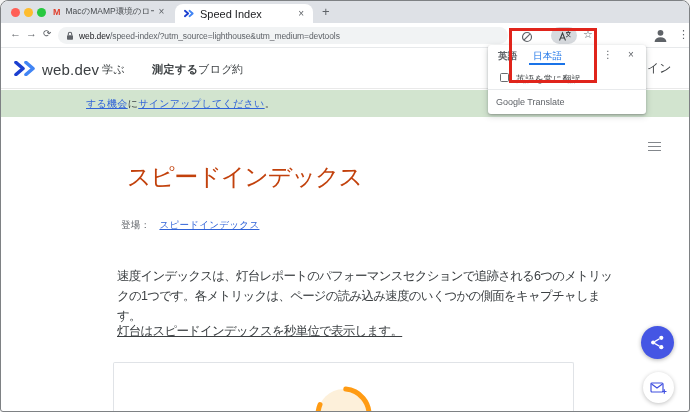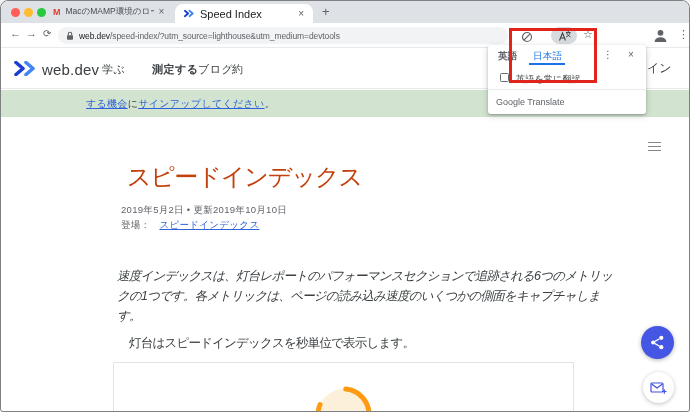--- a/index.html
+++ b/index.html
@@ -177,27 +177,26 @@
       <span>。</span>
   </div>
 
   <div class="toc-btn">
     <div class="toc-line"></div>
     <div class="toc-line"></div>
     <div class="toc-line"></div>
   </div>
 
   <h1 class="article-title" style="margin:0;">スピードインデックス</h1>
-  <div class="meta-date">2019年5月2日 • 更新2019年10月10日</div>
   <div class="meta-appears">
     <span>登場：</span><span class="lnk">スピードインデックス</span>
   </div>
 
-  <p class="para p1" style="margin:0;font-style:italic;">速度インデックスは、灯台レポートのパフォーマンスセクションで追跡される6つのメトリックの1つです。各メトリックは、ページの読み込み速度のいくつかの側面をキャプチャします。</p>
-  <p class="para p2" style="margin:12px;">灯台はスピードインデックスを秒単位で表示します。</p>
+  <p class="para p1" style="margin:0;">速度インデックスは、灯台レポートのパフォーマンスセクションで追跡される6つのメトリックの1つです。各メトリックは、ページの読み込み速度のいくつかの側面をキャプチャします。</p>
+  <p class="para p2" style="margin:0;text-decoration:underline;">灯台はスピードインデックスを秒単位で表示します。</p>
 
   <div class="figure-card">
     <div class="gauge">
       <svg width="57" height="57" viewBox="0 0 57 57">
         <circle cx="28.5" cy="28.5" r="25.5" fill="#fdf0da"></circle>
         <circle cx="28.5" cy="28.5" r="25.5" fill="none" stroke="#ff9b13" stroke-width="5" pathLength="100" stroke-dasharray="80 20" stroke-linecap="round" transform="rotate(275 28.5 28.5)"></circle>
       </svg>
       
     </div>
   </div>

